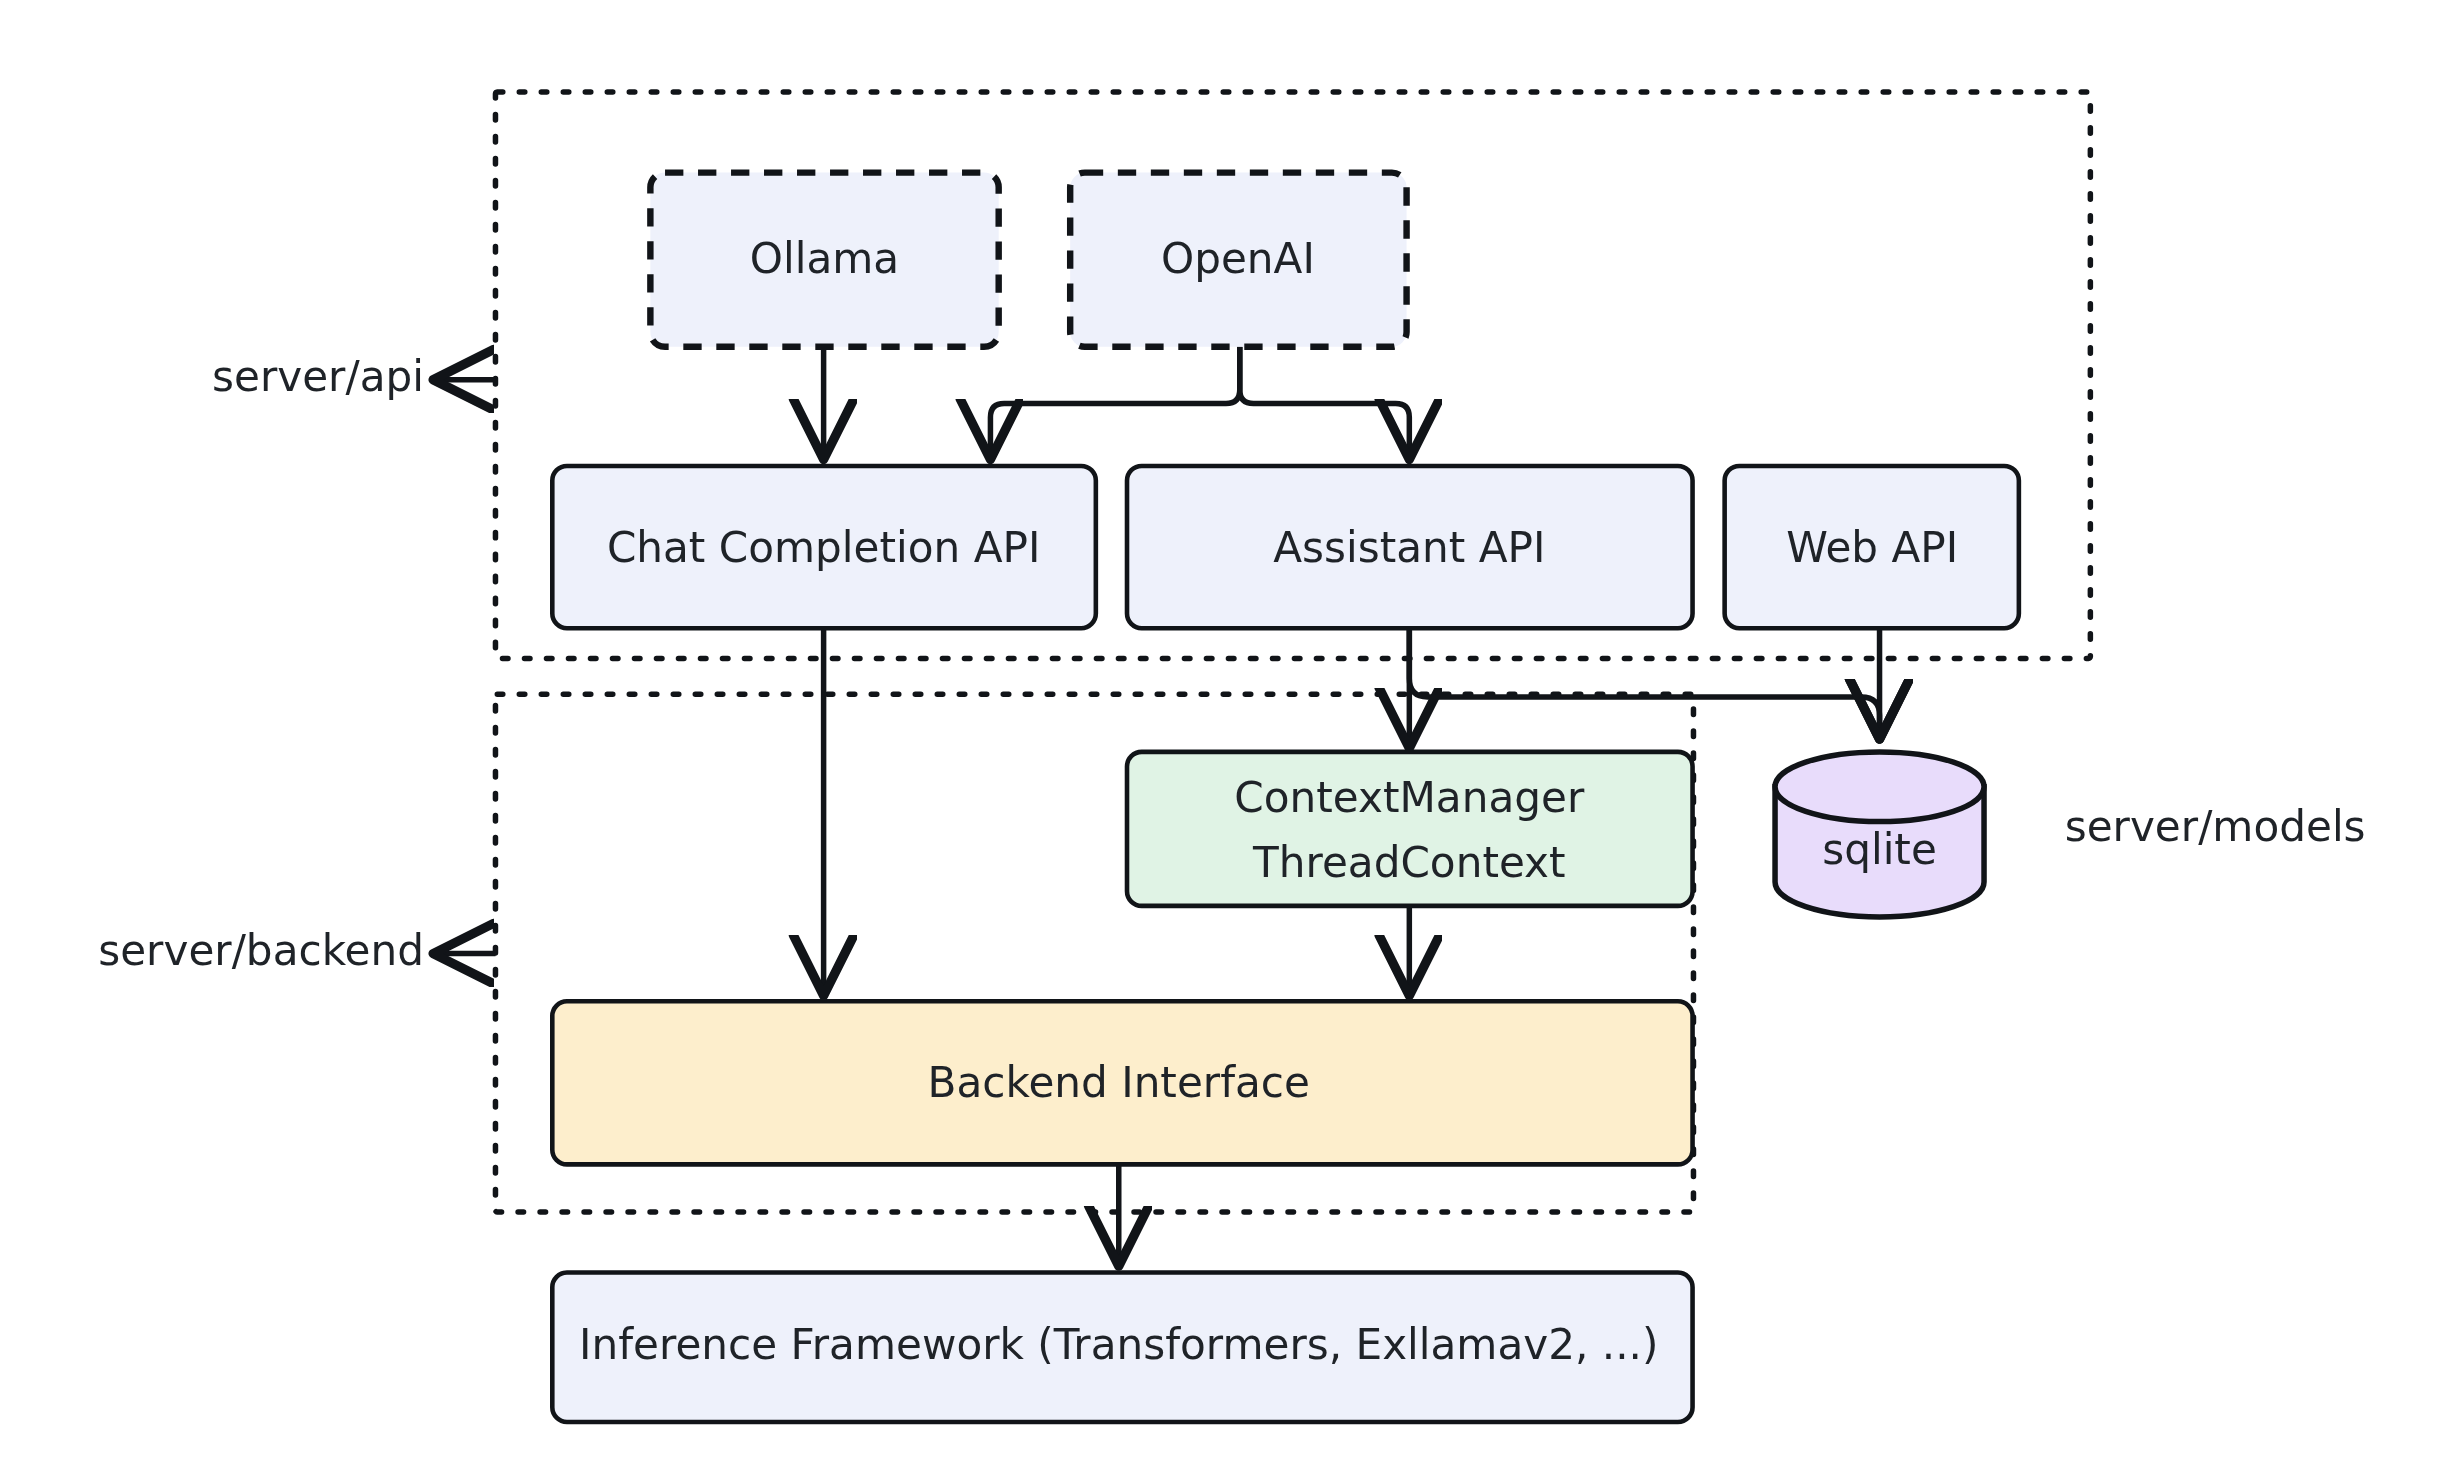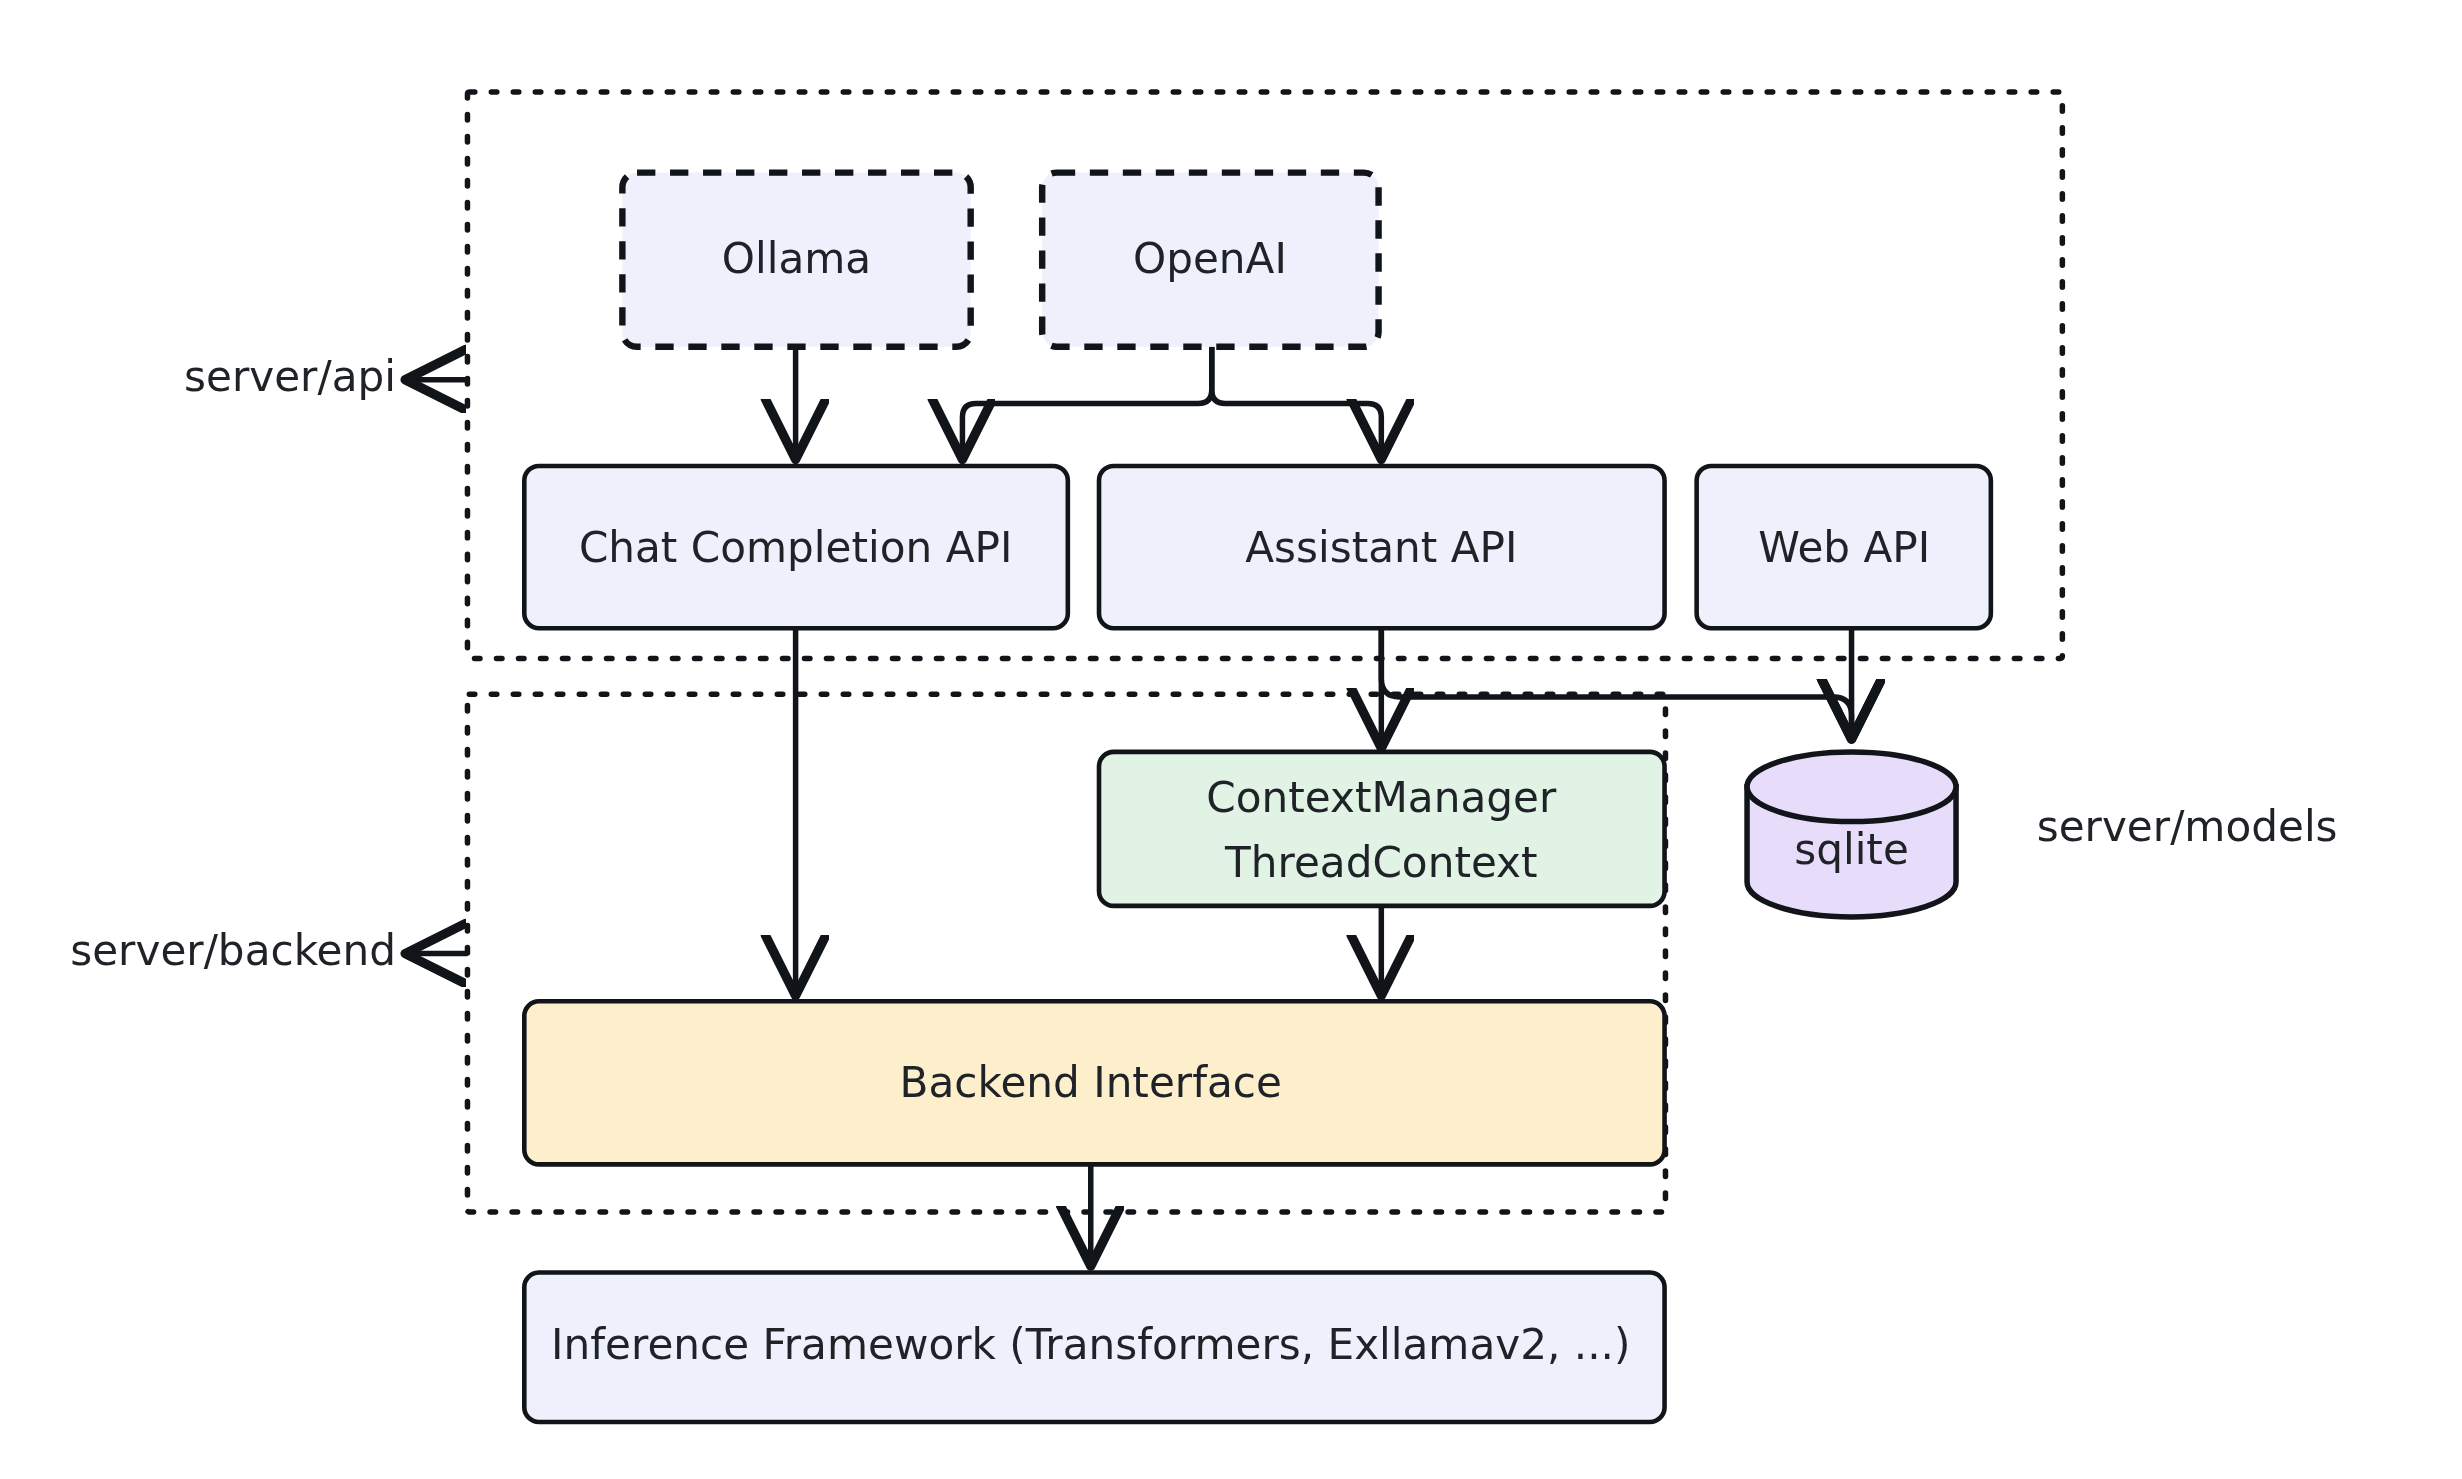--- a/index.html
+++ b/index.html
@@ -10,20 +10,21 @@
   body {
     width: 2462px;
     height: 1480px;
     font-family: "DejaVu Sans", sans-serif;
     overflow: hidden;
   }
   #diagram-root {
     position: relative;
     width: 2294px;
     height: 1480px;
+    margin-left: 28px;
   }
   svg.diagram {
     display: block;
     width: 2462px;
     height: 1480px;
   }
   .node-label {
     font-family: "DejaVu Sans", sans-serif;
     font-size: 46px;
     fill: #1f2328;

